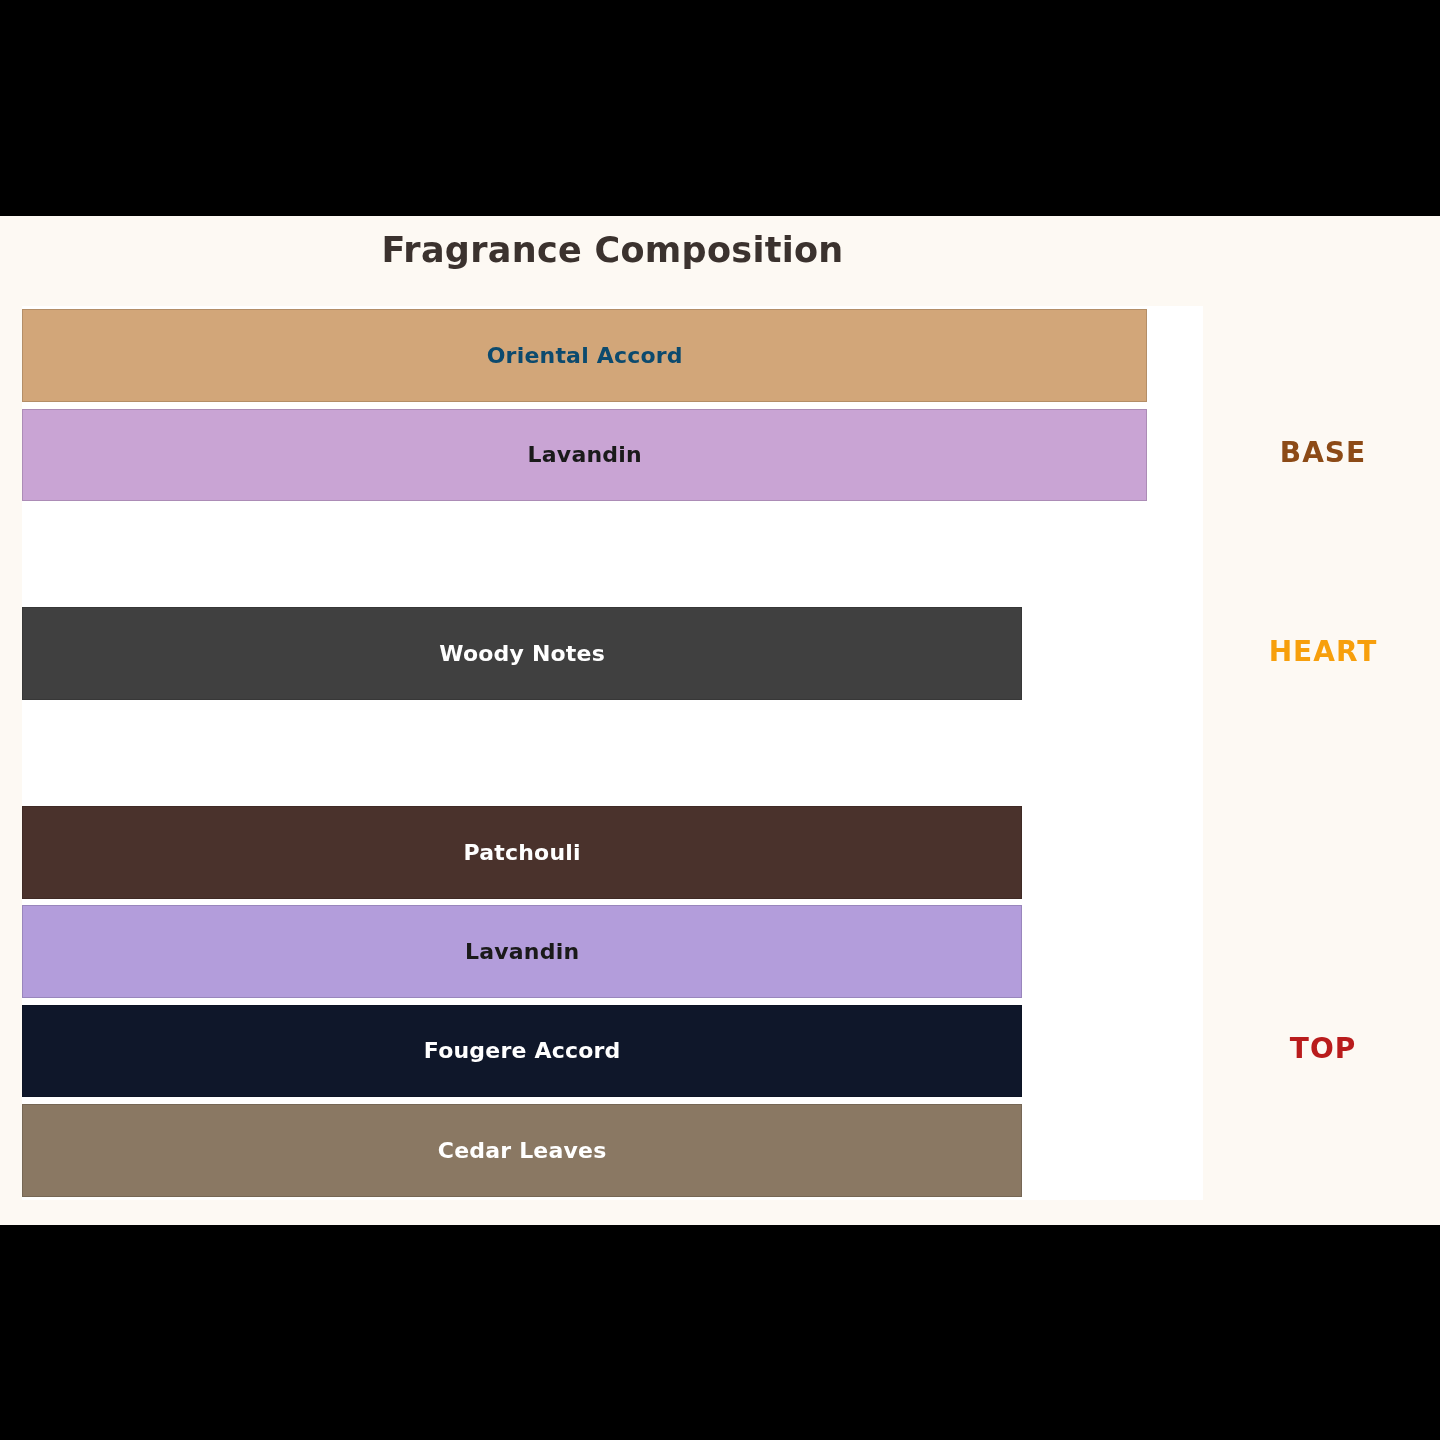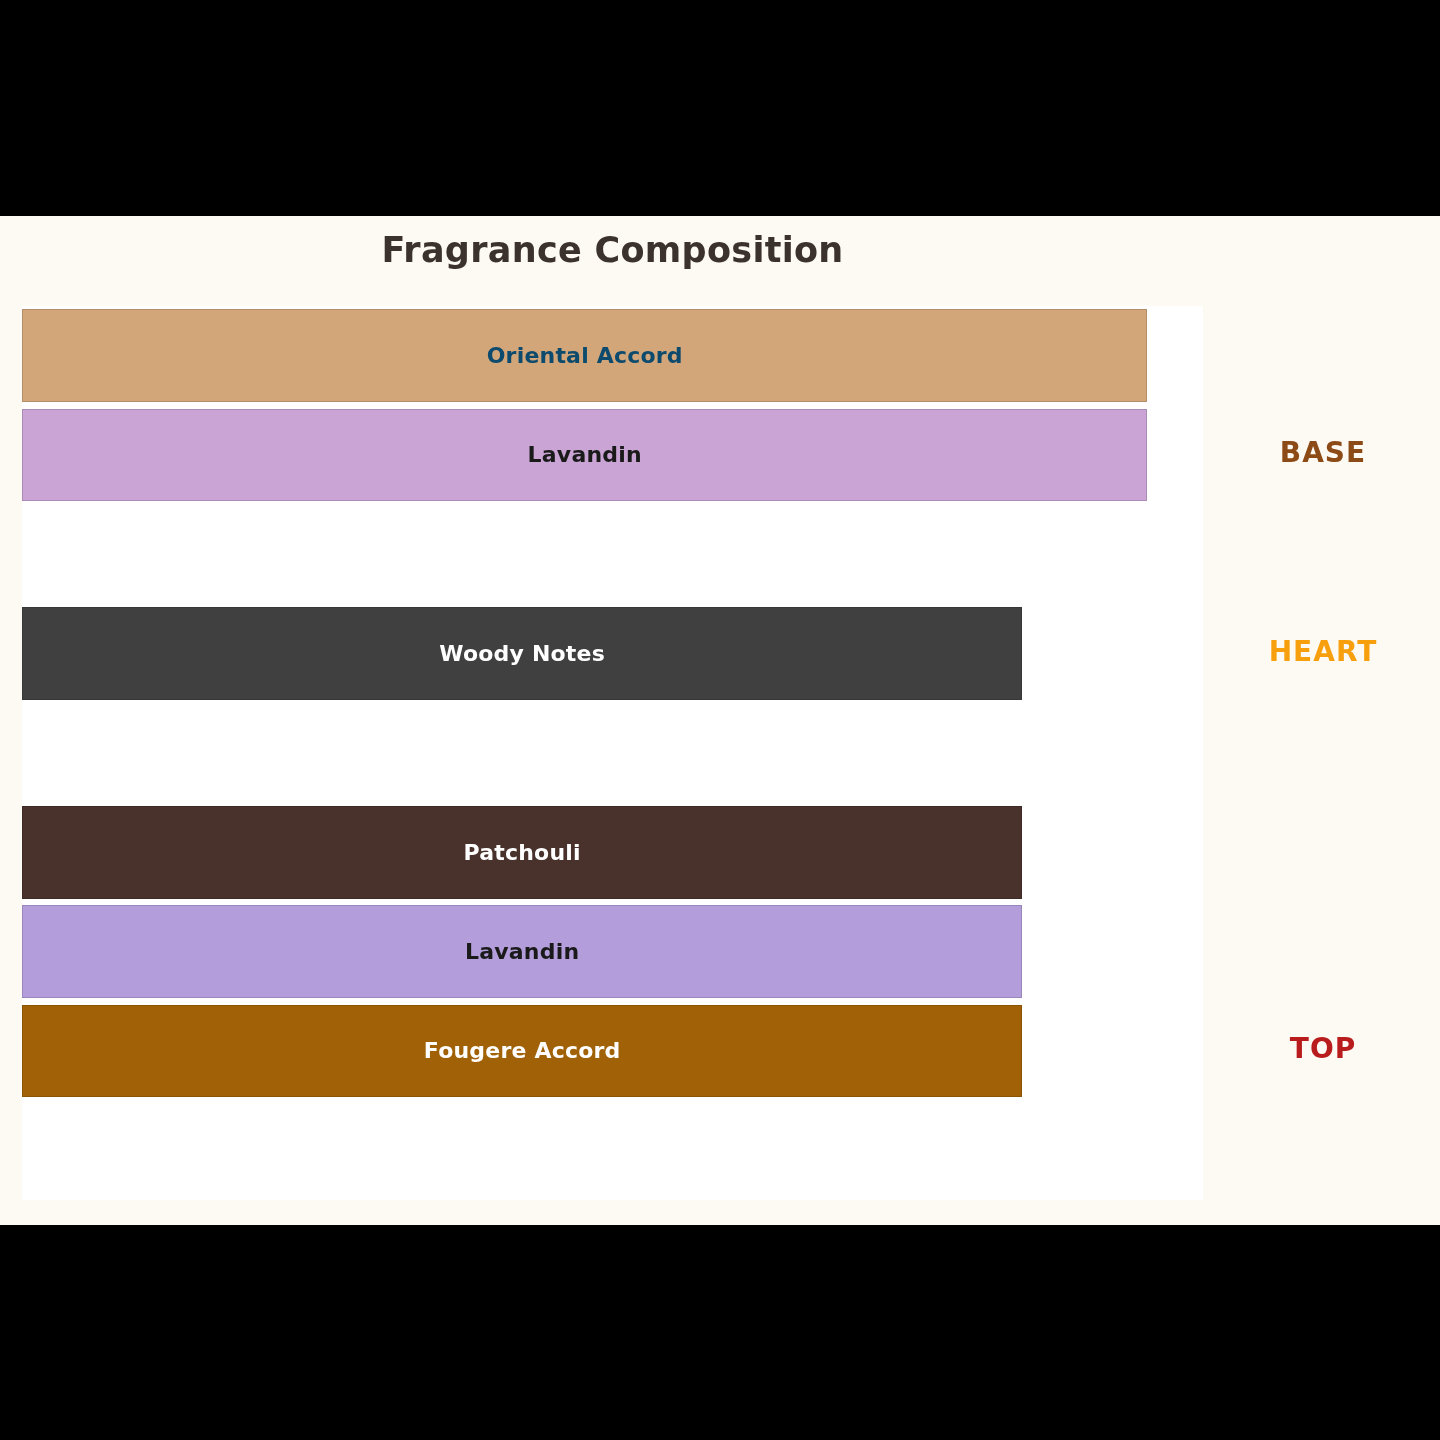--- a/index.html
+++ b/index.html
@@ -133,22 +133,27 @@
           <div class="bar-fill" style="width: 1000.31px; background: rgb(74, 50, 44);">
             <span class="bar-label" style="color: rgb(255, 255, 255);">Patchouli</span>
           </div>
         </div>
         <div class="bar-row" style="top: 599.23px; height: 92.88px; width: 1181px;">
           <div class="bar-fill" style="width: 1000.31px; background: rgb(179, 157, 219);">
             <span class="bar-label" style="color: rgb(26, 26, 26);">Lavandin</span>
           </div>
         </div>
         <div class="bar-row" style="top: 698.56px; height: 92.88px; width: 1181px;">
-          <div class="bar-fill" style="width: 1000.31px; background: #a16207;">
+          <div class="bar-fill" style="width: 1000.31px; background: #0f172a;">
             <span class="bar-label" style="color: rgb(255, 255, 255);">Fougere Accord</span>
+          </div>
+        </div>
+        <div class="bar-row" style="top: 797.89px; height: 92.88px; width: 1181px;">
+          <div class="bar-fill" style="width: 1000.31px; background: rgb(138, 120, 99);">
+            <span class="bar-label" style="color: rgb(255, 255, 255);">Cedar Leaves</span>
           </div>
         </div>
       </div>
 
   <div class="stage-label" style="color: rgb(140, 74, 22); left: 1218px; top: 220px;">BASE</div>
       <div class="stage-label" style="color: rgb(247, 159, 12); left: 1218px; top: 418.667px;">HEART</div>
       <div class="stage-label" style="color: #b91c1c; left: 1218px; top: 816px;">TOP</div>
     </div>
 
   <div id="band-bottom"></div>

